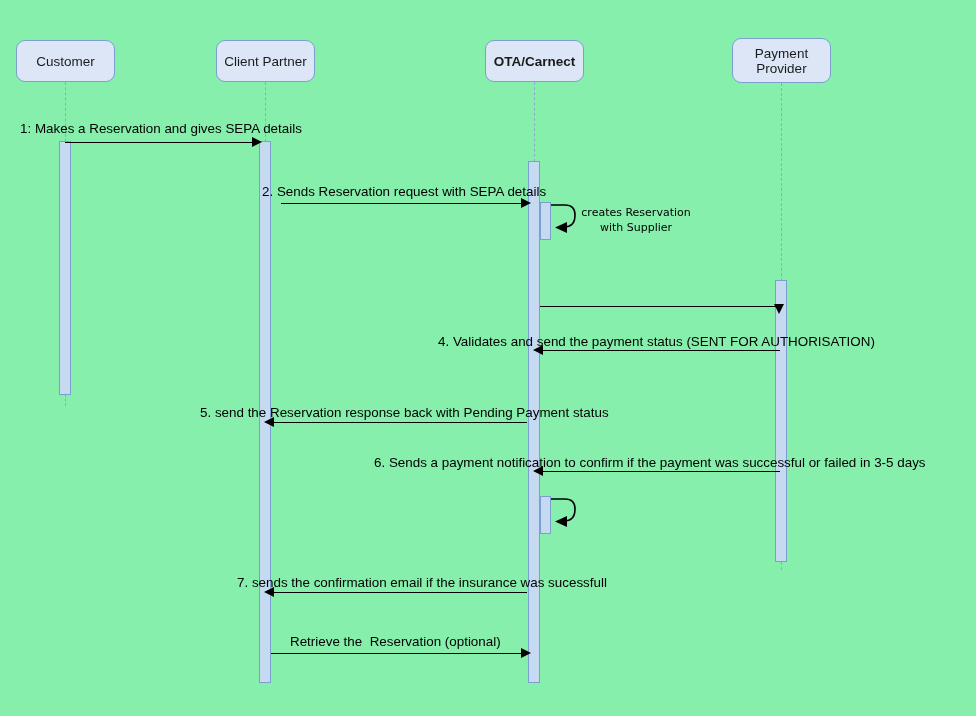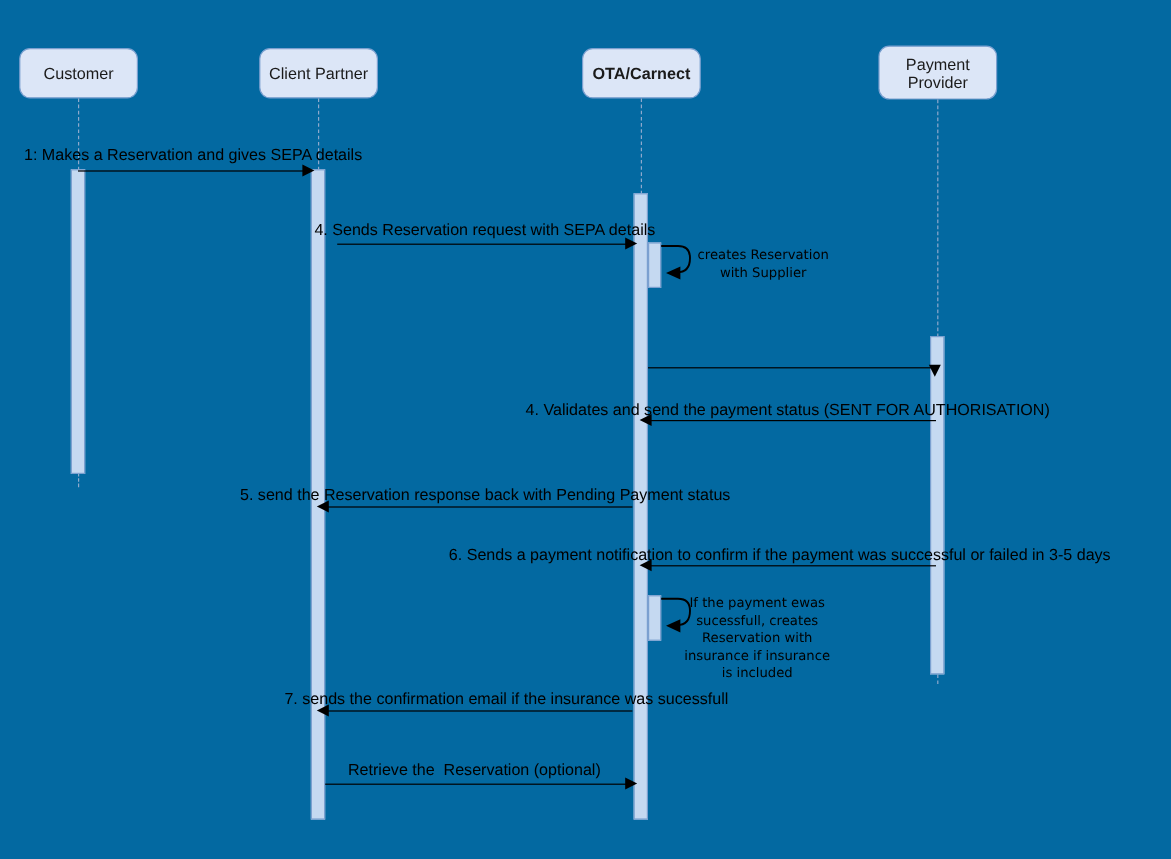--- a/index.html
+++ b/index.html
@@ -7,21 +7,21 @@
     padding: 0;
     background: #ffffff;
   }
   body {
     font-family: "Liberation Sans", sans-serif;
   }
   #diagram-root {
     position: relative;
     width: 976px;
     height: 716px;
-    background: #0369a1;
+    background: #86efac;
     overflow: hidden;
   }
   .lifeline-box {
     position: absolute;
     box-sizing: border-box;
     background: #dce6f7;
     border: 1px solid #7ba0d0;
     border-radius: 9px;
     color: #1b1b1b;
     font-size: 13.5px;
@@ -132,21 +132,21 @@
   <div class="activation" style="left:540px; top:202px; width:11px; height:38px;"></div>
 
   <div class="activation" style="left:540px; top:496px; width:11px; height:38px;"></div>
 
   <div class="activation" style="left:775px; top:280px; width:12px; height:282px;"></div>
 
   <div class="msg-label" style="left:20px; top:121px;">1: Makes a Reservation and gives SEPA details</div>
   <div class="msg-line" style="left:65px; top:142px; width:193px;"></div>
   <div class="arrow-head right" style="left:252px; top:137px;"></div>
 
-  <div class="msg-label" style="left:262px; top:184px;">4. Sends Reservation request with SEPA details</div>
+  <div class="msg-label" style="left:262px; top:184px;">2. Sends Reservation request with SEPA details</div>
   <div class="msg-line" style="left:281px; top:203px; width:246px;"></div>
   <div class="arrow-head right" style="left:521px; top:198px;"></div>
 
   <svg class="self-loop" style="left:549px; top:201px;" width="32" height="40" viewBox="0 0 32 40">
     <path d="M 2 4 L 16 4 Q 26 4 26 14 Q 26 26 15 26" fill="none" stroke="#000000" stroke-width="1.6"></path>
     <polygon points="18,21 6,26.5 18,32" fill="#000000"></polygon>
   </svg>
   <div class="self-note" style="left:566px; top:206px; width:140px;">creates Reservation
 with Supplier</div>
 
@@ -162,25 +162,20 @@
   <div class="arrow-head left" style="left:264px; top:417px;"></div>
 
   <div class="msg-label" style="left:374px; top:455px;">6. Sends a payment notification to confirm if the payment was successful or failed in 3-5 days</div>
   <div class="msg-line" style="left:540px; top:471px; width:240px;"></div>
   <div class="arrow-head left" style="left:533px; top:466px;"></div>
 
   <svg class="self-loop" style="left:549px; top:495px;" width="32" height="40" viewBox="0 0 32 40">
     <path d="M 2 4 L 16 4 Q 26 4 26 14 Q 26 26 15 26" fill="none" stroke="#000000" stroke-width="1.6"></path>
     <polygon points="18,21 6,26.5 18,32" fill="#000000"></polygon>
   </svg>
-  <div class="self-note" style="left:566px; top:496px; width:130px;">If the payment ewas
-sucessfull, creates
-Reservation with
-insurance if insurance
-is included</div>
 
   <div class="msg-label" style="left:206px; top:575px;margin-left:31px;">7. sends the confirmation email if the insurance was sucessfull</div>
   <div class="msg-line" style="left:271px; top:592px; width:256px;"></div>
   <div class="arrow-head left" style="left:264px; top:587px;"></div>
 
   <div class="msg-label" style="left:290px; top:634px;">Retrieve the  Reservation (optional)</div>
   <div class="msg-line" style="left:271px; top:653px; width:257px;"></div>
   <div class="arrow-head right" style="left:521px; top:648px;"></div>
 
 </div>

